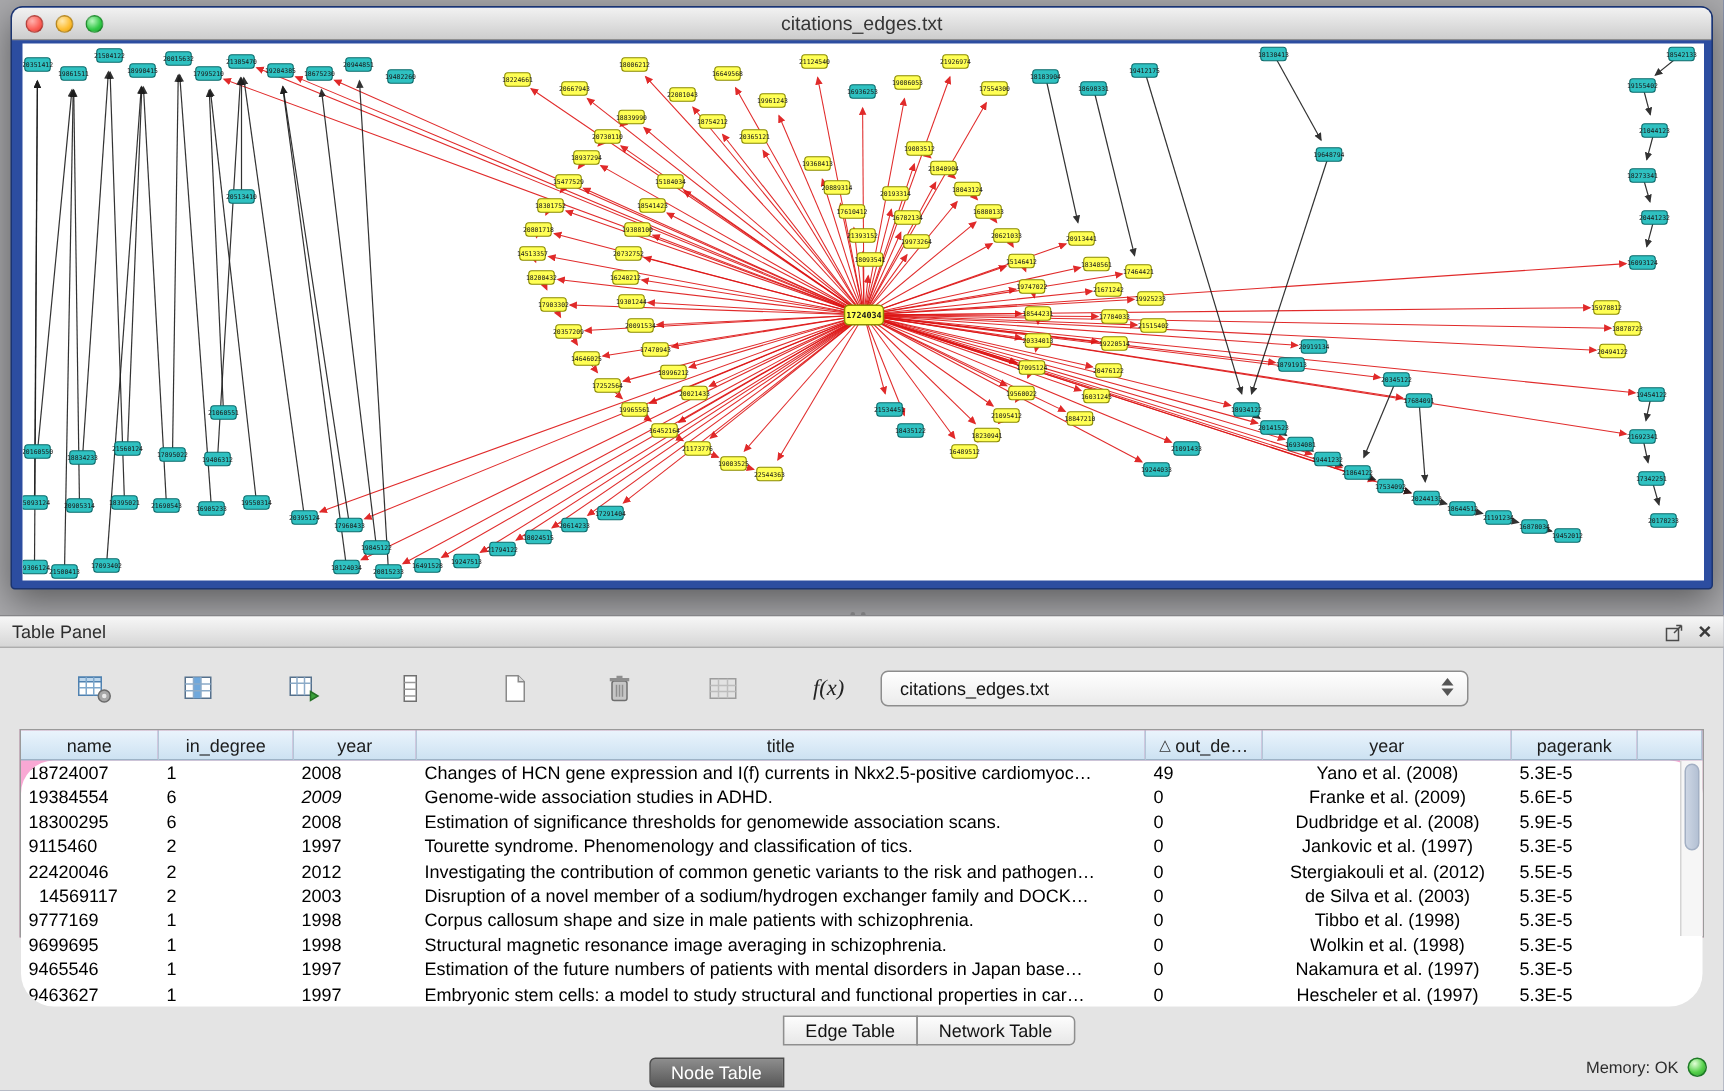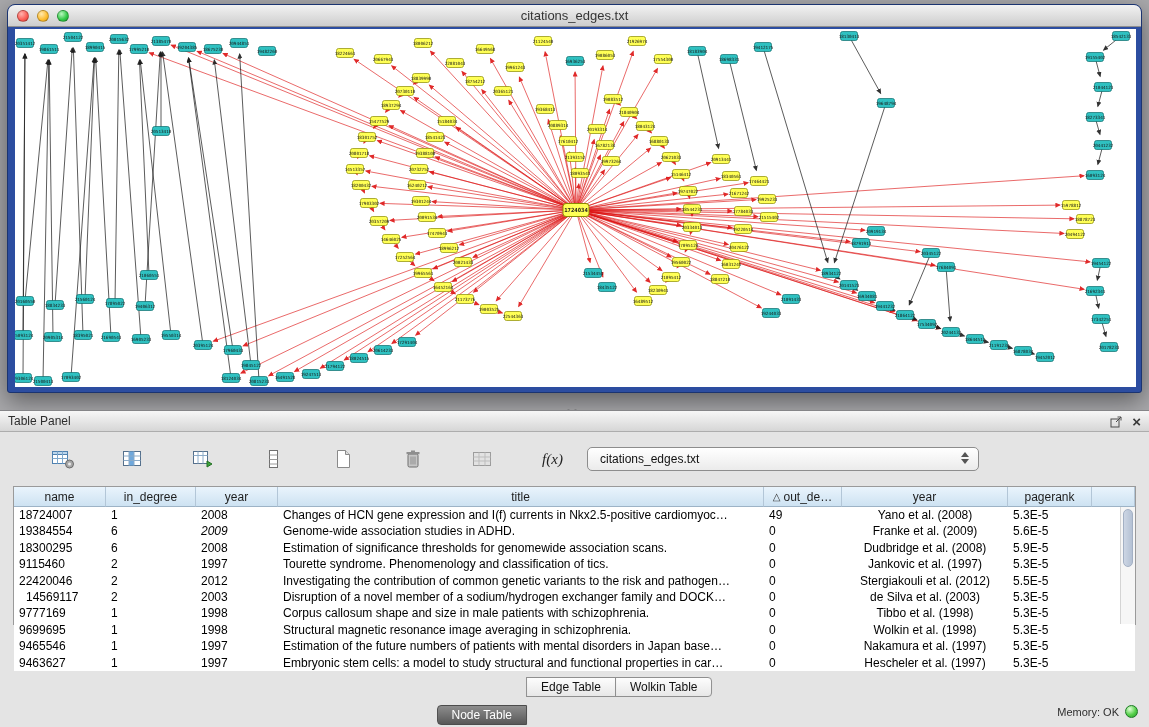--- a/index.html
+++ b/index.html
@@ -47,21 +47,21 @@
   .combo .arrows b.up{border-bottom:5px solid #555;margin-bottom:2px;}
   .combo .arrows b.dn{border-top:5px solid #555;}
 
   .twrap{position:absolute;left:13px;top:75px;width:1123px;height:139px;
     border:1px solid #9a9a9a;background:#f9a8d4;}
   .thead{display:flex;height:20px;}
   .th{height:20px;display:flex;align-items:center;justify-content:center;
     font-size:12px;color:#1d1d1d;background:linear-gradient(#eaf4fc,#cde2f2);
     border-right:1px solid #b3c6d7;border-bottom:1px solid #9db3c6;overflow:hidden;white-space:nowrap;}
   .th .sort{margin-right:3px;font-size:10px;color:#333;}
-  .tbody{height:164px;overflow:hidden;background:#fff;}
+  .tbody{height:164px;overflow:hidden;background:#fff;border-radius:22px;}
   .tr{display:flex;height:16.4px;line-height:16.4px;font-size:12px;color:#000;}
   .td{padding:0 5px;white-space:nowrap;overflow:hidden;}
   .vscroll{position:absolute;right:0;top:20px;bottom:0;width:15px;background:#f6f6f6;border-left:1px solid #d4d4d4;}
   .vthumb{margin:2px 2px 0 2px;height:58px;border-radius:6px;background:linear-gradient(90deg,#cdd6e4,#b4c1d4);border:1px solid #a3b0c4;}
 
   .tabs{position:absolute;top:266px;left:50%;transform:translateX(-50%);display:flex;}
   .tab{height:20px;line-height:18px;padding:0 14px;font-size:12px;color:#131313;
     border:1px solid #8f8f8f;background:linear-gradient(#fdfdfd,#e7e7e7);}
   .tab.first{border-radius:4px 0 0 4px;margin-top:28px;}
   .tab.mid{margin-left:-1px;}
@@ -1076,20 +1076,20 @@
         </div>
       </div>
     <div class="vscroll">
       <div class="vthumb"></div>
     </div>
   </div>
 
   <div class="tabs">
     <span class="tab first selected">Node Table</span>
     <span class="tab mid">Edge Table</span>
-    <span class="tab last">Wolkin Table</span>
+    <span class="tab last">Network Table</span>
   </div>
 
   <div class="status">
     <span class="lbl">Memory: OK</span>
     <span class="memdot"></span>
   </div>
 </div>
 
 </body></html>

